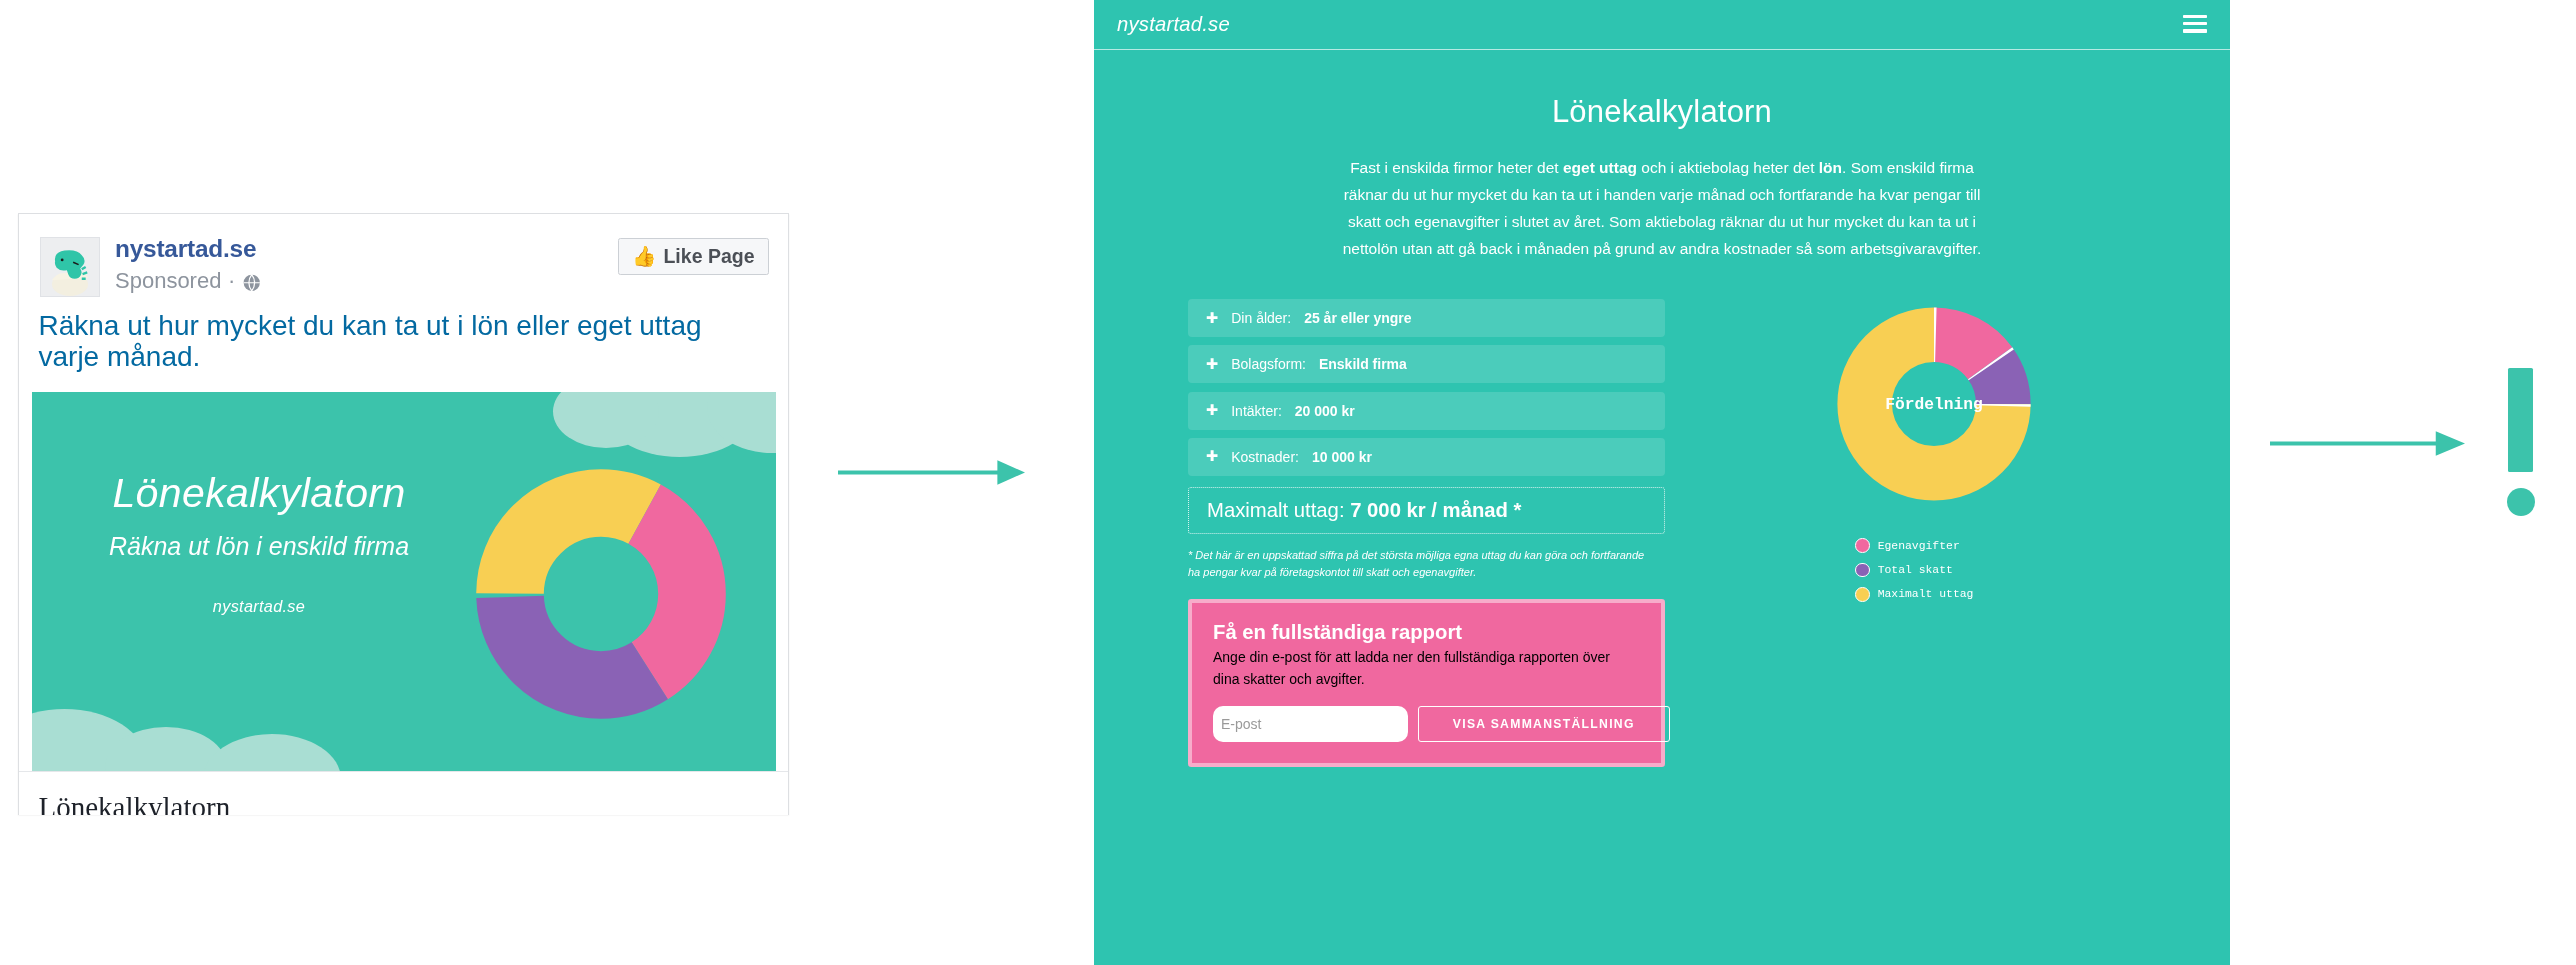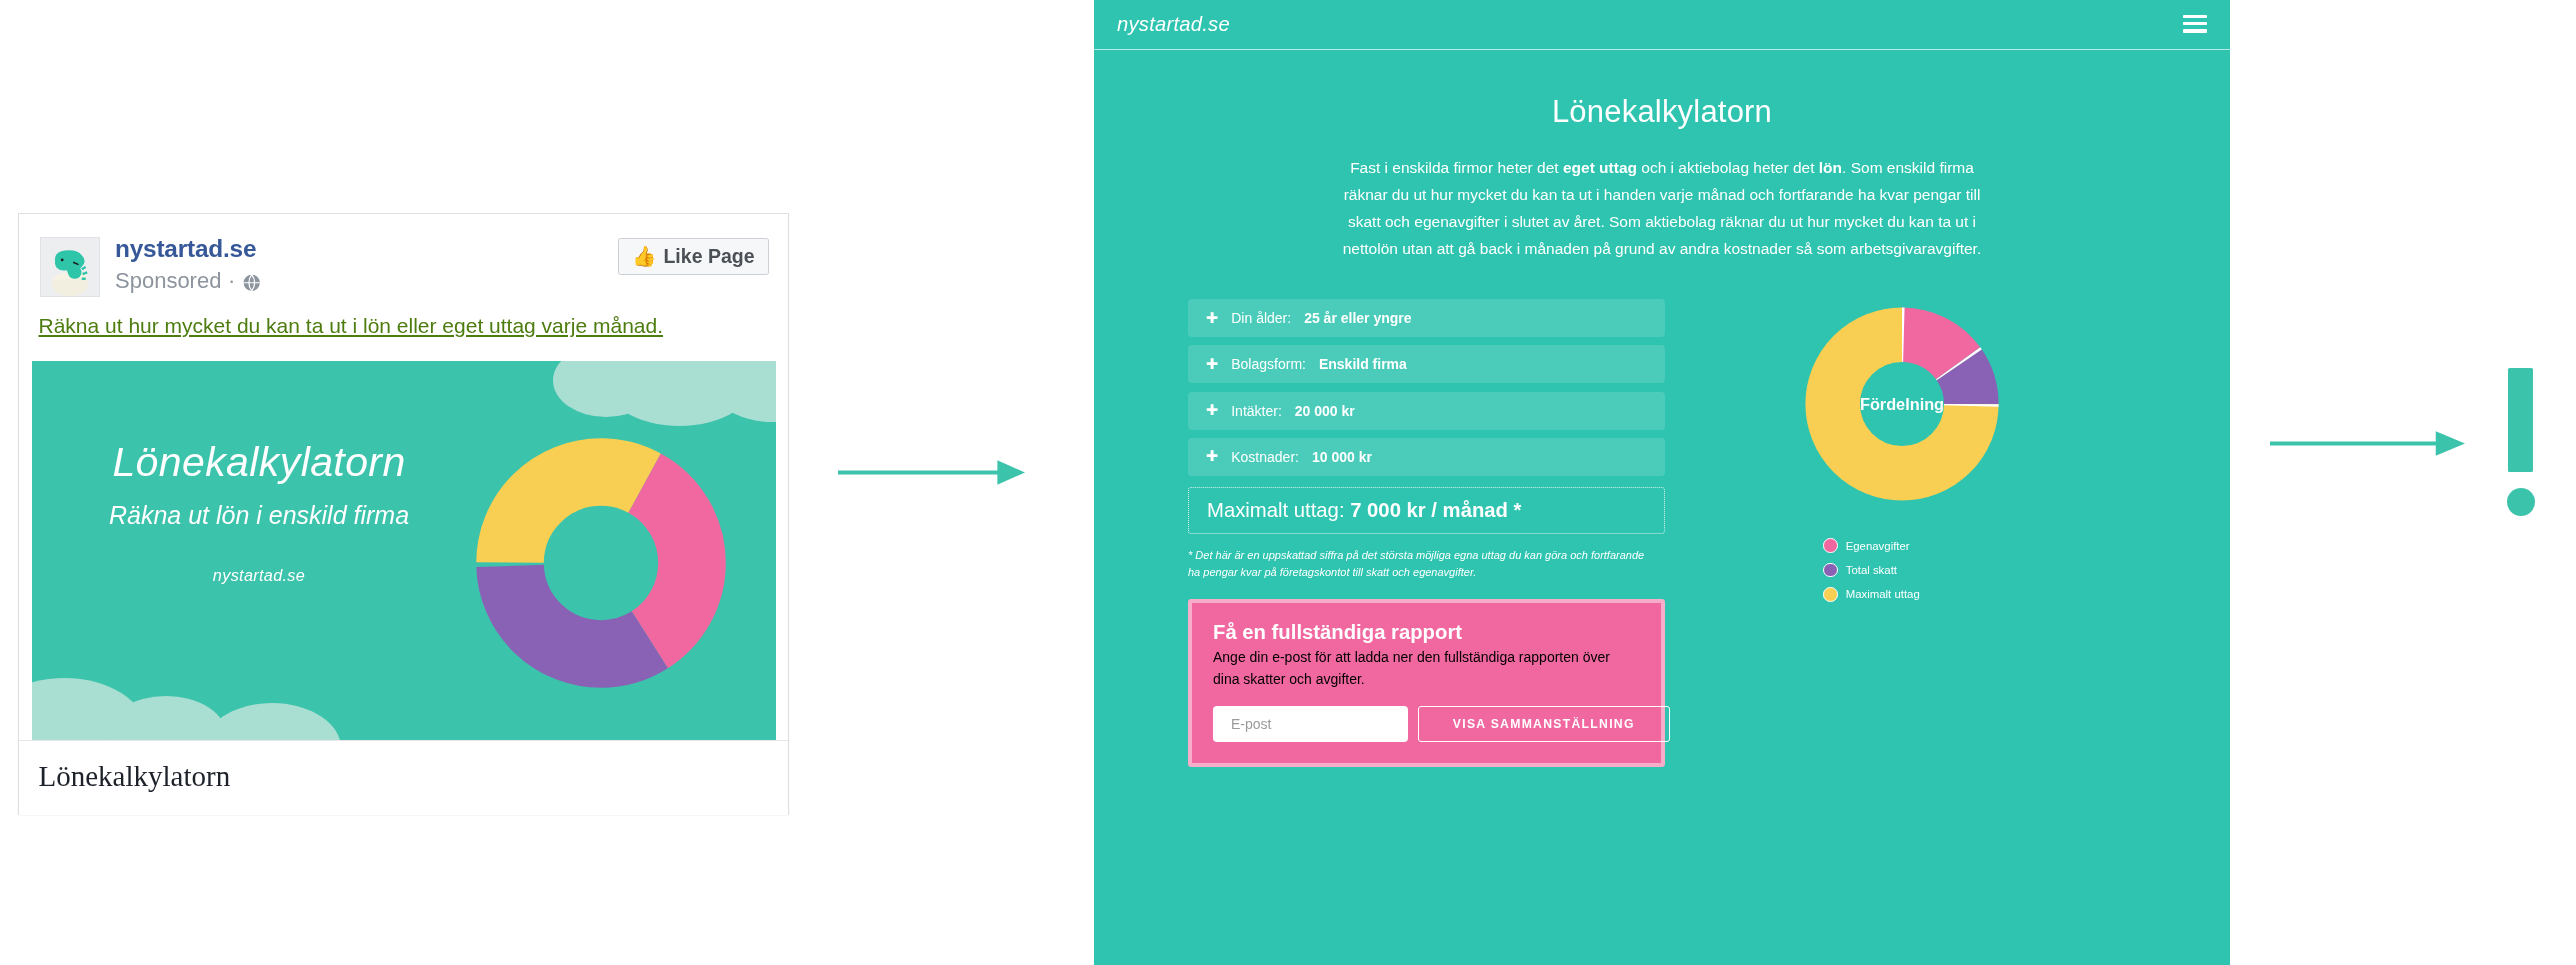--- a/index.html
+++ b/index.html
@@ -42,21 +42,21 @@
     position: absolute; right: 19.5px; top: 24.4px;
     display: flex; align-items: center; gap: 7.3px;
     height: 37px; padding: 0 13px;
     background: #f6f7f9; border: 0.8px solid #ccd0d5; border-radius: 2.4px;
     font-size: 19.5px; font-weight: bold; color: #4b4f56;
     white-space: nowrap;
   }
   #fb-like .thumb { font-size: 19.5px; line-height: 1; }
   #fb-body {
     padding: 0 19.5px 16.3px 19.5px;
-    font-size: 21px; color: #4d7c0f; line-height: 31px; text-decoration: underline;
+    font-size: 28px; color: #0369a1; line-height: 31px;
   }
   
   #fb-creative {
     position: relative; width: 744px; height: 379px;
     margin: 3.3px 13px 0 13px;
     background: #3cc3ab; overflow: hidden;
   }
   .cloud { position: absolute; background: #a9ded3; border-radius: 50%; }
   #fb-creative .txtwrap {
     position: absolute; left: 36px; top: 78px; width: 382px;
@@ -158,33 +158,33 @@
     border-radius: 3.3px;
     padding: 18px 21px 21px 21px;
   }
   #lead-title { color: #ffffff; font-size: 20.3px; font-weight: bold; }
   #lead-desc {
     margin-top: 2px; color: #000000; font-size: 14px; line-height: 22px; width: 399px;
   }
   #lead-form { display: flex; align-items: stretch; gap: 9.8px; margin-top: 16.3px; }
   #email-input {
     width: 195px; height: 36px;
-    background: #ffffff; border: none; border-radius: 4px;
-    padding: 0 18px; font-size: 14px; color: #222;
+    background: #ffffff; border: none; border-radius: 10px;
+    padding: 0 8px; font-size: 14px; color: #222;
     font-family: "Liberation Sans", sans-serif;
   }
   #email-input::placeholder { color: #9a9a9a; }
   #submit-btn {
     height: 36px; padding: 0 34px;
     background: transparent; border: 1.6px solid #ffffff; border-radius: 3px;
     color: #ffffff; font-size: 12.2px; font-weight: bold; letter-spacing: 1.3px;
     white-space: nowrap; font-family: "Liberation Sans", sans-serif;
   }
 
-  #chart-col { position: absolute; left: 635px; top: 0; width: 342px; }
+  #chart-col { position: absolute; left: 667px; top: 0; width: 342px; font-family: Liberation Mono, monospace; }
   #chart-wrap { position: relative; width: 210px; height: 210px; margin-left: 68px; }
   #chart-center-label {
     position: absolute; left: 0; right: 0; top: 50%;
     transform: translateY(-50%);
     text-align: center; color: #ffffff; font-size: 16.3px; font-weight: bold;
     pointer-events: none;
   }
   #legend { margin: 29px 0 0 94px; }
   .legend-row { display: flex; align-items: center; gap: 8.1px; margin-bottom: 9.8px; }
   .legend-dot {

